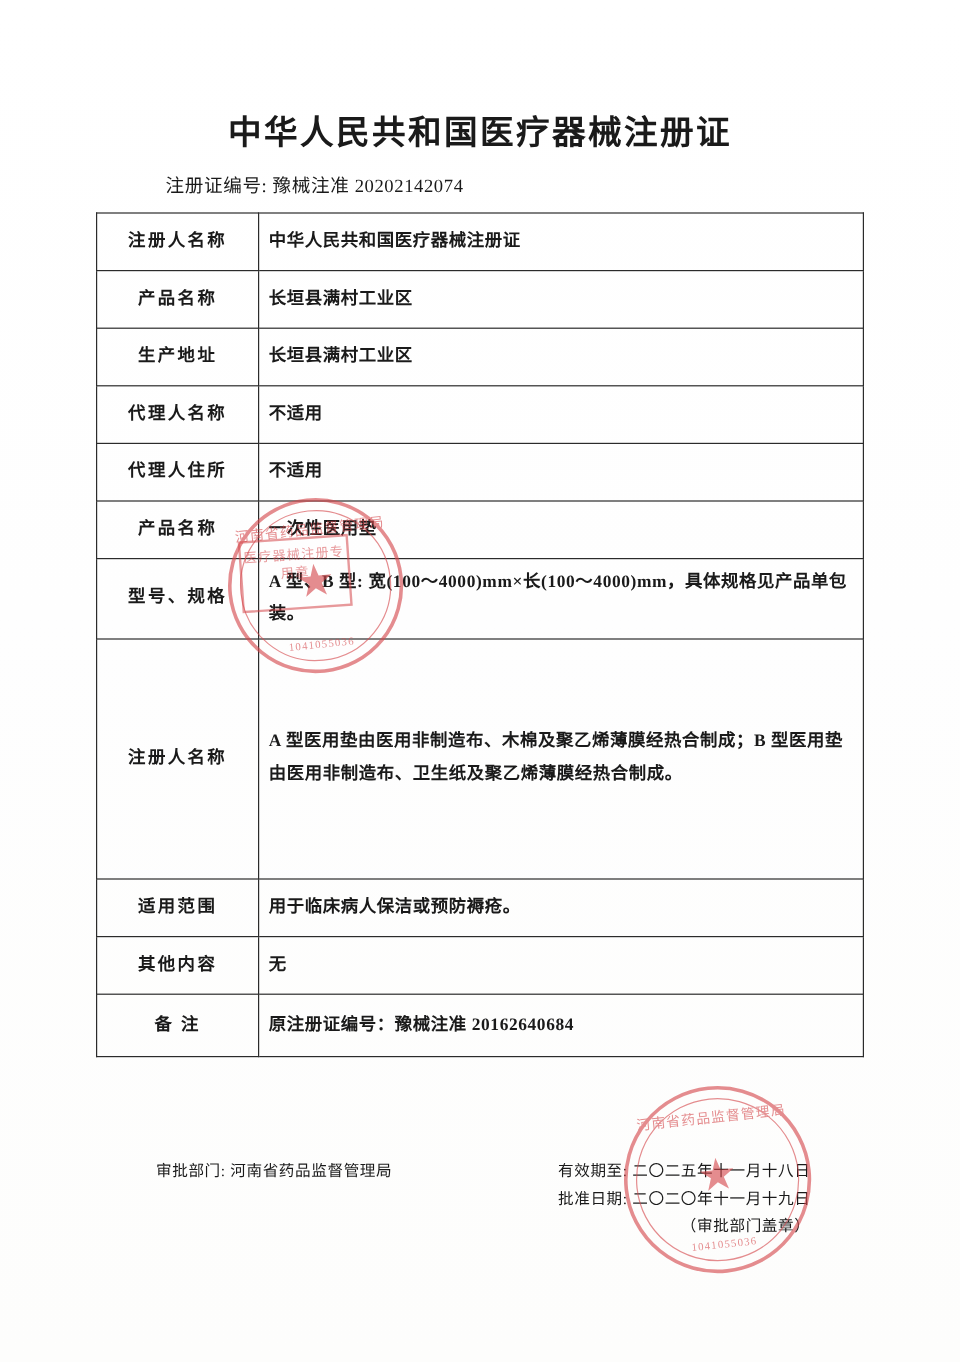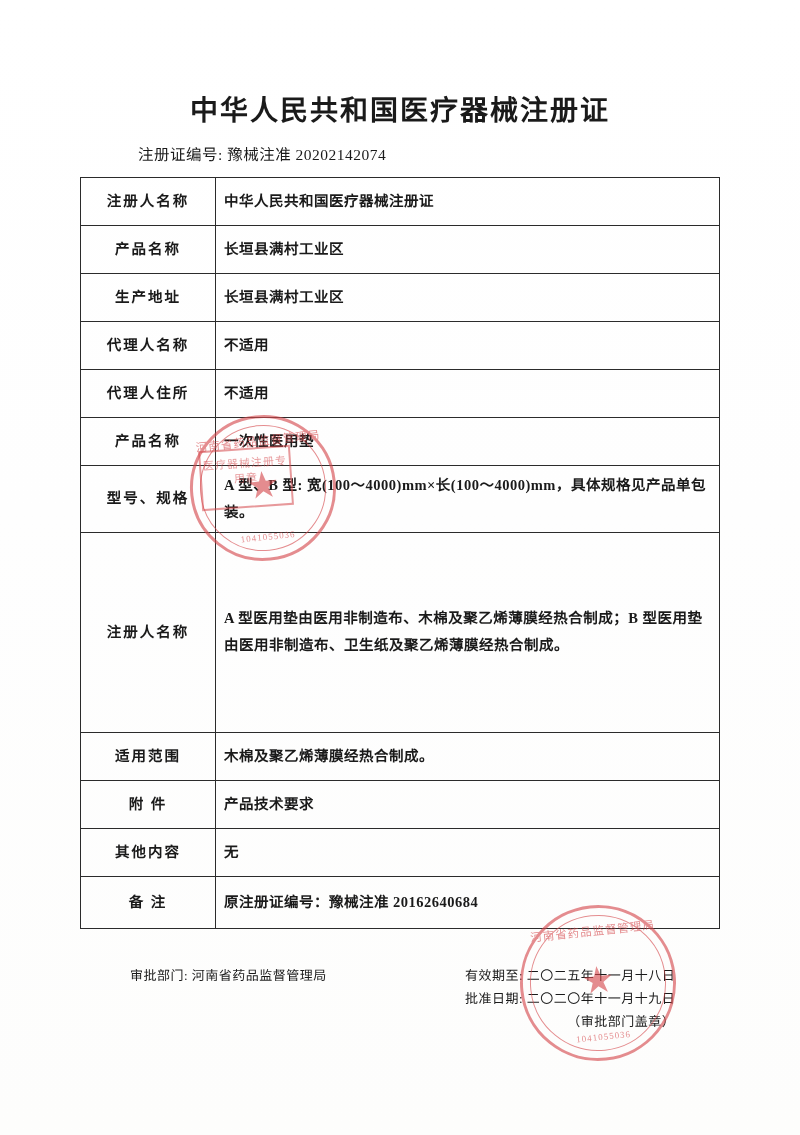--- a/index.html
+++ b/index.html
@@ -229,25 +229,21 @@
         </td>
       </tr>
       <tr class="r-struct">
         <td class="label">注册人名称</td>
         <td class="value">
           <span class="value-block">A 型医用垫由医用非制造布、木棉及聚乙烯薄膜经热合制成；B 型医用垫由医用非制造布、卫生纸及聚乙烯薄膜经热合制成。</span>
         </td>
       </tr>
       <tr class="r-h1">
         <td class="label">适用范围</td>
-        <td class="value">木棉及聚乙烯薄膜经热合制成。</td>
-      </tr>
-      <tr class="r-h1">
-        <td class="label">附  件</td>
-        <td class="value">产品技术要求</td>
+        <td class="value">用于临床病人保洁或预防褥疮。</td>
       </tr>
       <tr class="r-h1">
         <td class="label">其他内容</td>
         <td class="value">无</td>
       </tr>
       <tr class="r-h2">
         <td class="label">备  注</td>
         <td class="value">原注册证编号：豫械注准 20162640684</td>
       </tr>
     </tbody>

